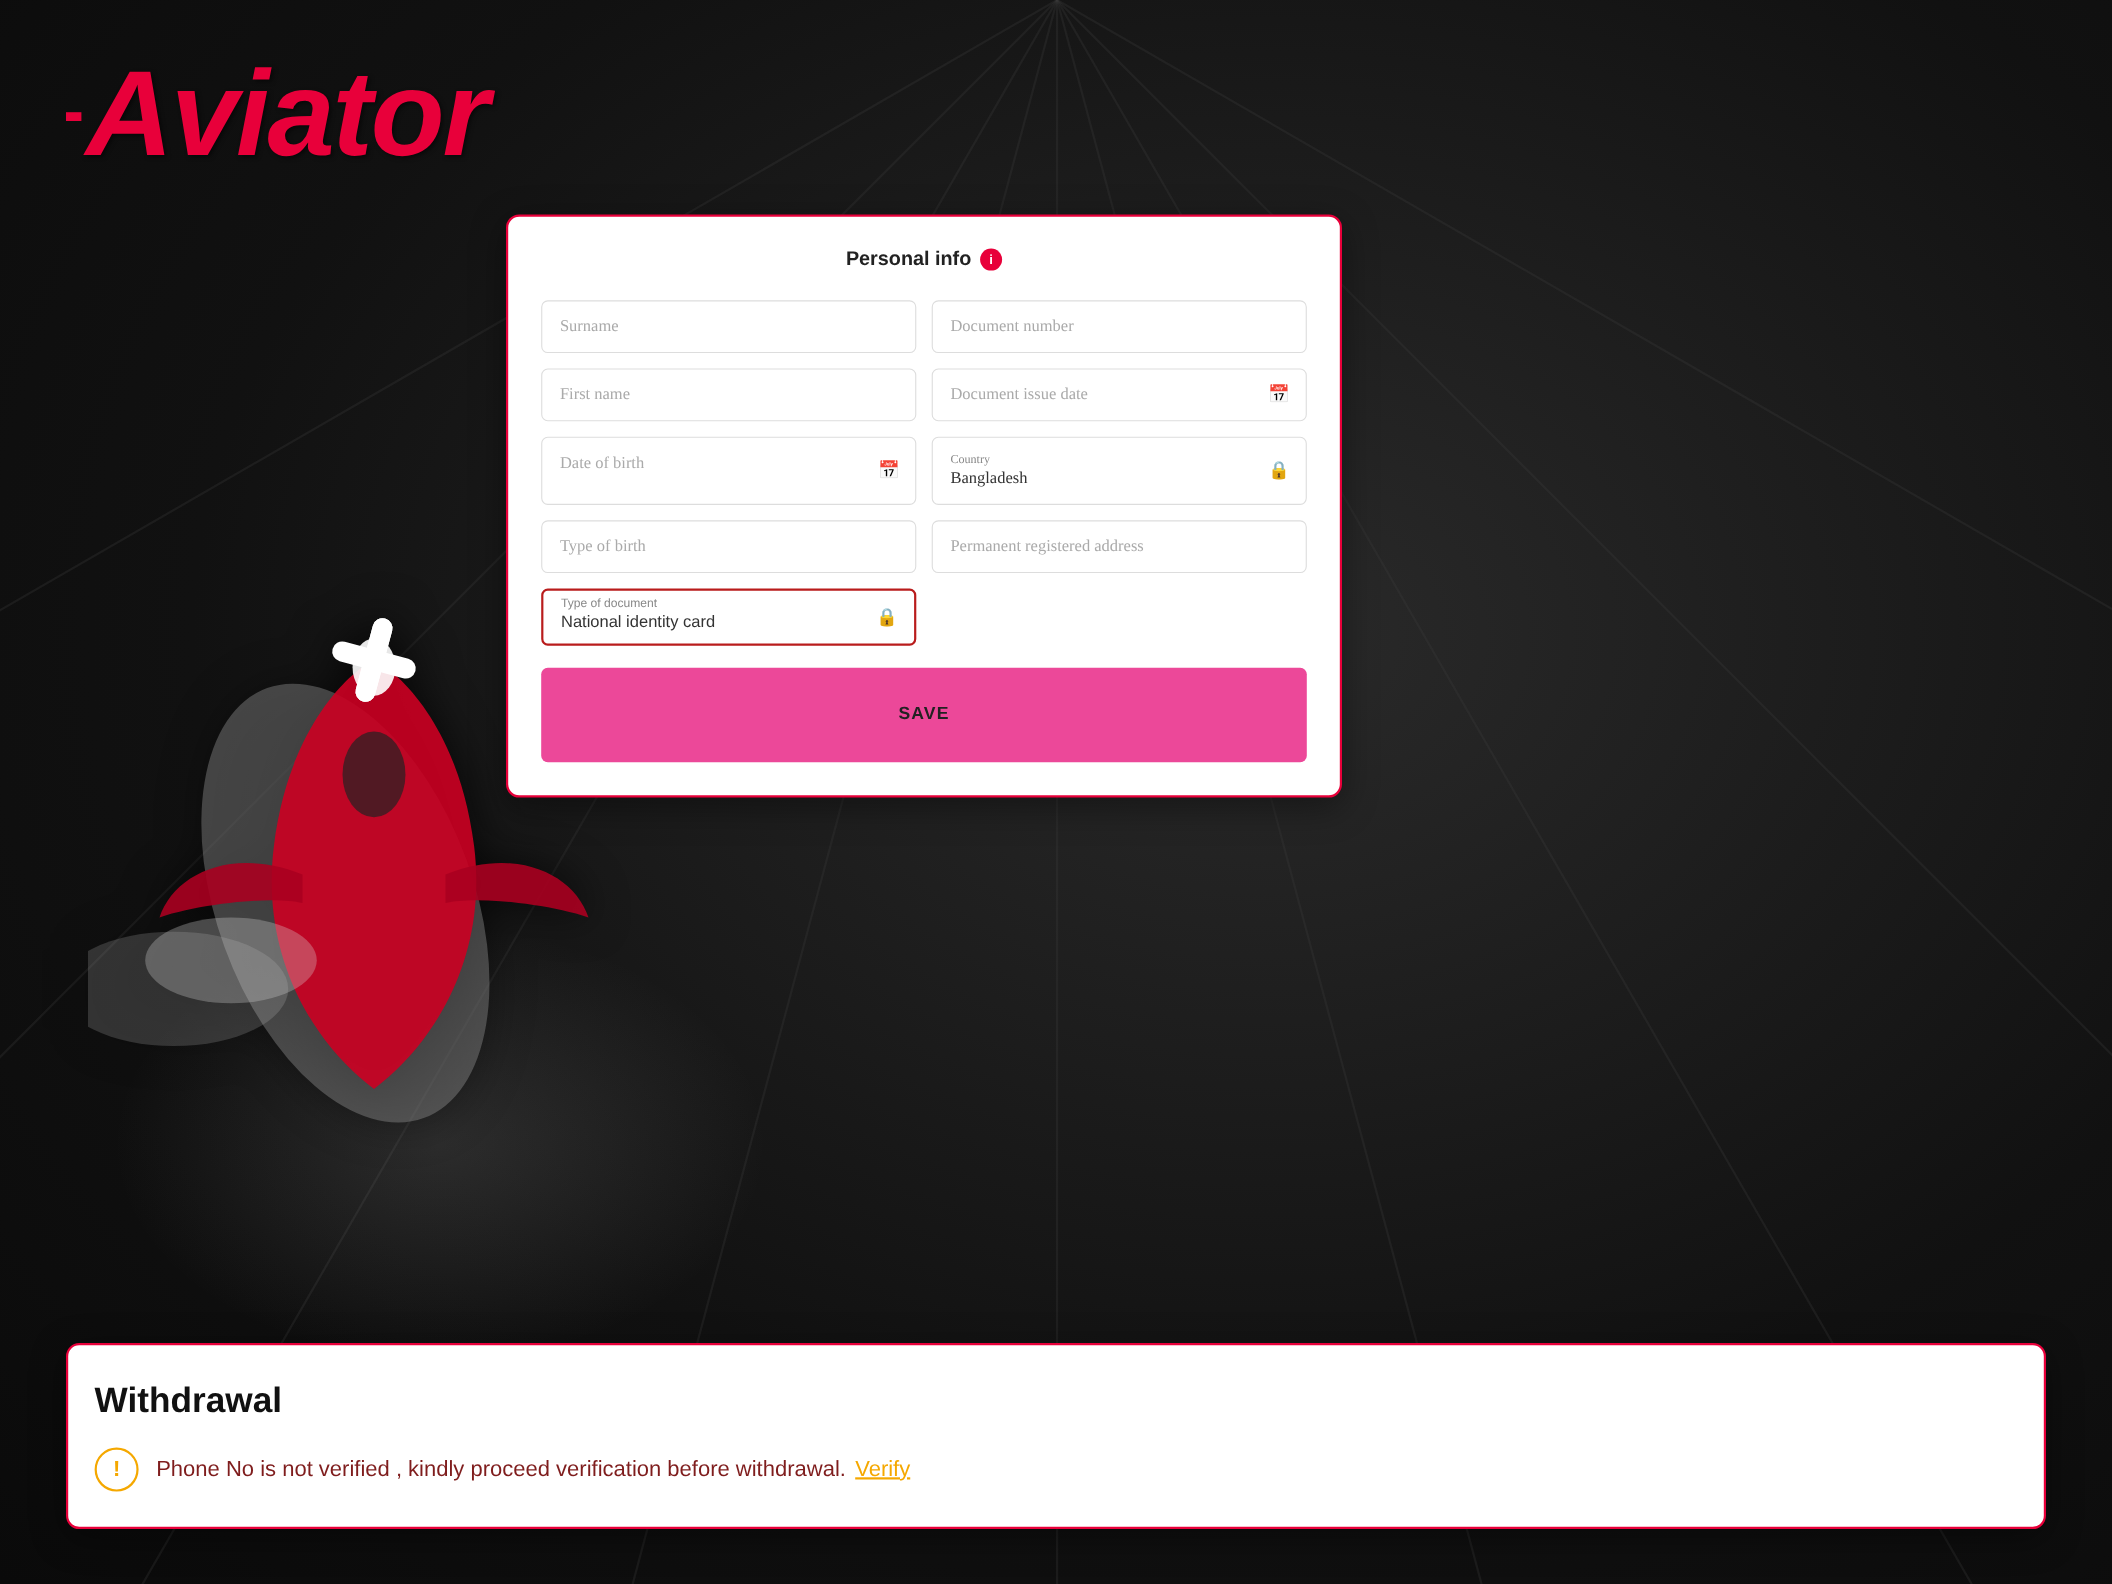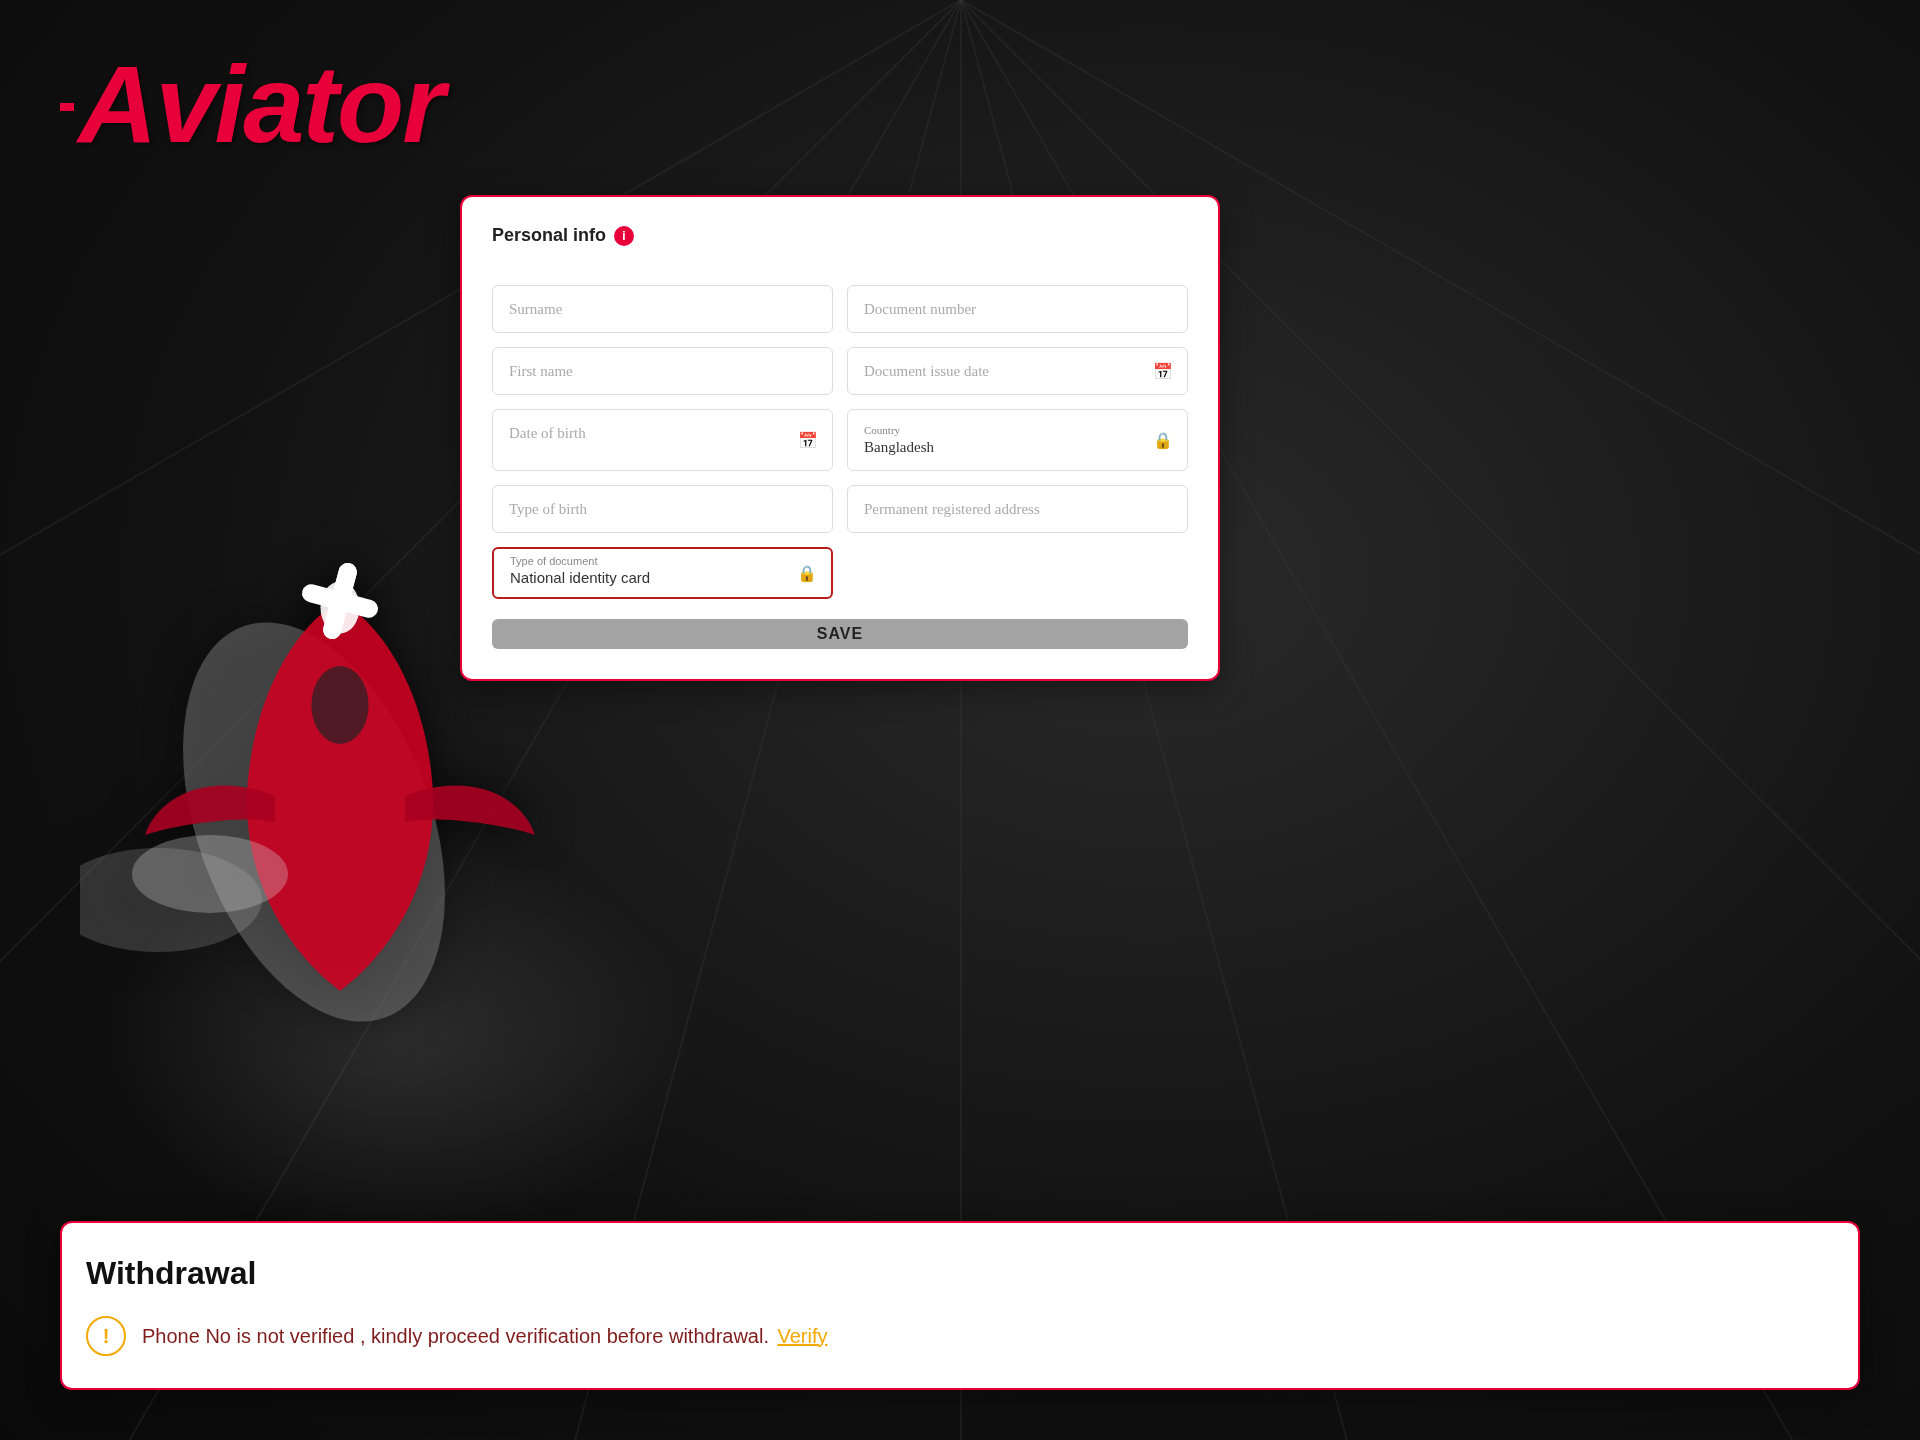--- a/index.html
+++ b/index.html
@@ -96,21 +96,22 @@
       border: 2px solid #e8003a;
       padding: 28px 30px 30px;
       z-index: 20;
       box-shadow: 0 8px 32px rgba(0,0,0,0.4);
     }
 
     .card-title-row {
       display: flex;
       align-items: center;
       gap: 8px;
-      margin-bottom: 39px;
+      margin-bottom: 27px;
+      justify-content: center;
     }
 
     .card-title {
       font-size: 18px;
       font-weight: 700;
       color: #222;
     }
 
     .info-icon {
       width: 20px;
@@ -193,22 +194,22 @@
     }
 
     .document-type-value {
       font-size: 15px;
       color: #333;
     }
 
     
     .save-button {
       width: 100%;
-      padding: 6px;
-      background: #a3a3a3;
+      padding: 34px;
+      background: #ec4899;
       border: none;
       border-radius: 6px;
       font-size: 16px;
       font-weight: 700;
       color: #222;
       letter-spacing: 1px;
       cursor: pointer;
       text-transform: uppercase;
     }
 

